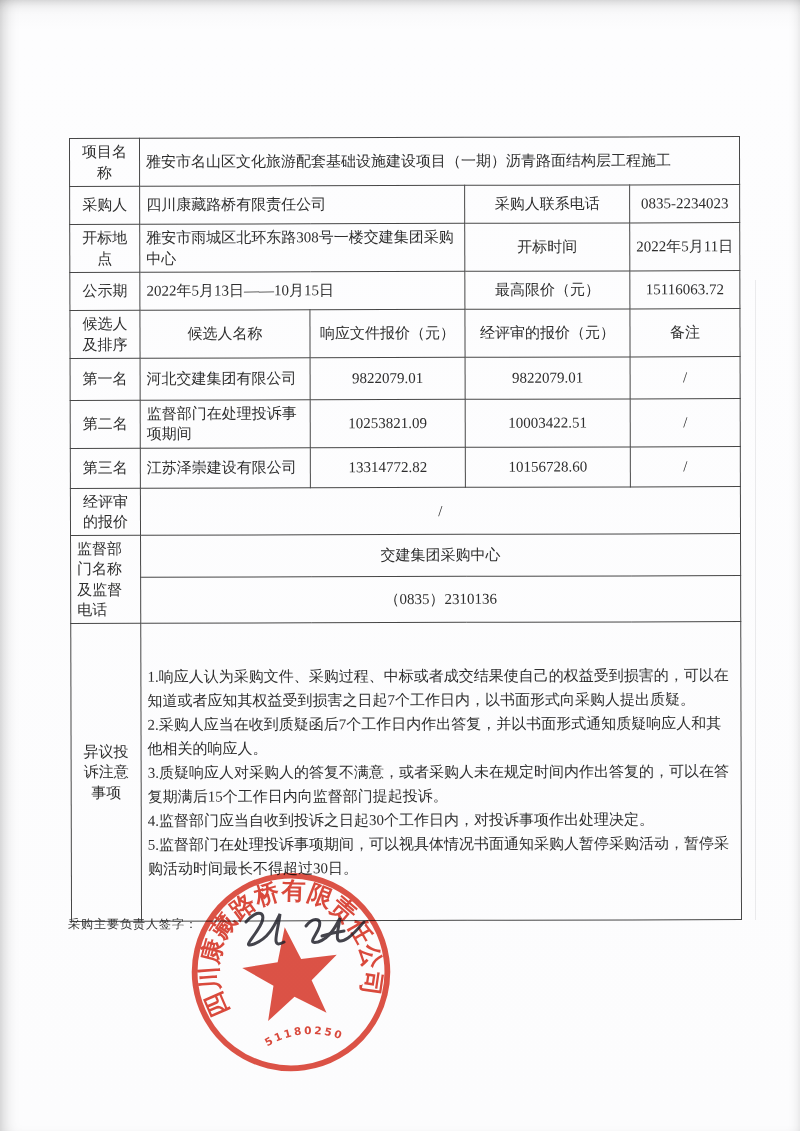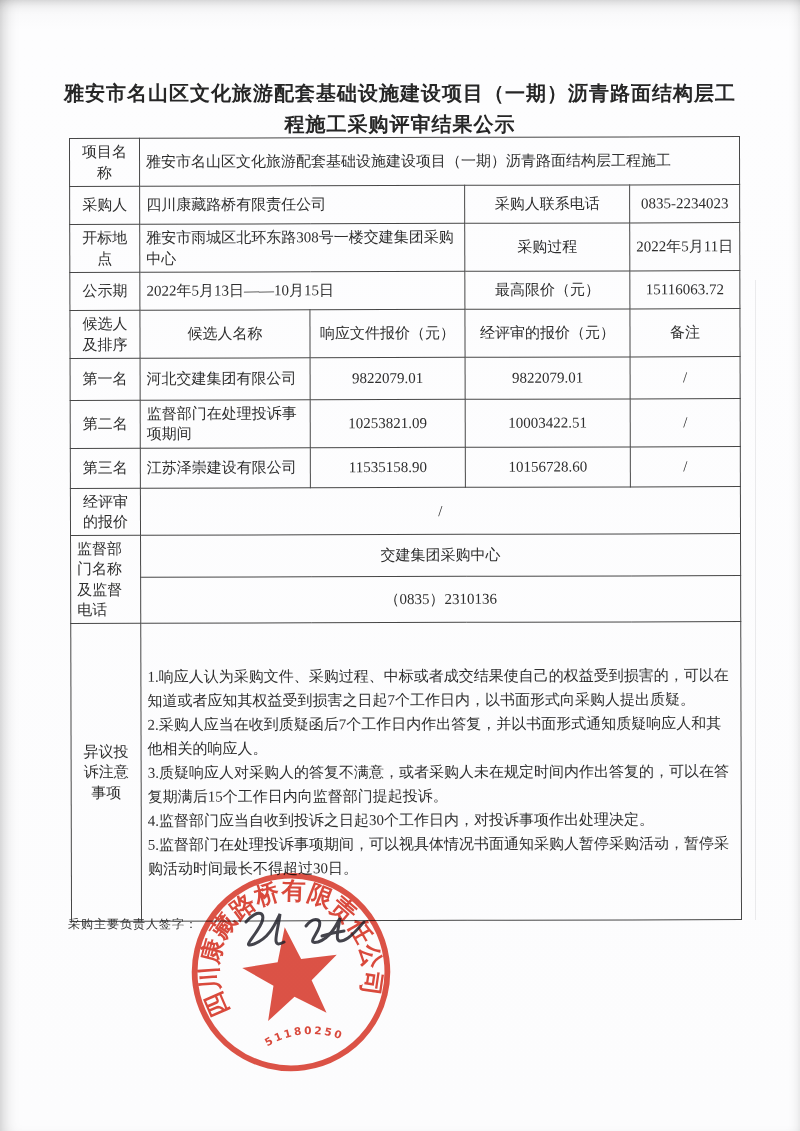--- a/index.html
+++ b/index.html
@@ -66,21 +66,20 @@
     position:absolute; left:218px; top:892px;
     width:170px; height:78px;
   }
 </style>
 </head>
 <body>
 
 <div class="page">
   <div class="fold-line"></div>
 
-  <div class="doc-title">雅安市名山区文化旅游配套基础设施建设项目（一期）沥青路面结构层工程施工采购评审结果公示</div>
 
   <table class="main">
     <colgroup>
       <col style="width:70px">
         <col style="width:170px">
         <col style="width:155px">
         <col style="width:165px">
         <col style="width:110px">
     </colgroup>
     <tbody>
@@ -90,21 +89,21 @@
       </tr>
       <tr class="med">
         <td class="lbl">采购人</td>
         <td class="val" colspan="2">四川康藏路桥有限责任公司</td>
         <td class="ctr">采购人联系电话</td>
         <td class="ctr">0835-2234023</td>
       </tr>
       <tr class="tall">
         <td class="lbl">开标地点</td>
         <td class="val" colspan="2">雅安市雨城区北环东路308号一楼交建集团采购中心</td>
-        <td class="ctr">采购过程</td>
+        <td class="ctr">开标时间</td>
         <td class="ctr">2022年5月11日</td>
       </tr>
       <tr class="med">
         <td class="lbl">公示期</td>
         <td class="val" colspan="2">2022年5月13日——10月15日</td>
         <td class="ctr">最高限价（元）</td>
         <td class="ctr">15116063.72</td>
       </tr>
       <tr class="tall">
         <td class="lbl">候选人及排序</td>
@@ -123,21 +122,21 @@
       <tr class="row7">
         <td class="lbl">第二名</td>
         <td class="val">监督部门在处理投诉事项期间</td>
         <td class="ctr">10253821.09</td>
         <td class="ctr">10003422.51</td>
         <td class="ctr">/</td>
       </tr>
       <tr class="row8">
         <td class="lbl">第三名</td>
         <td class="val">江苏泽崇建设有限公司</td>
-        <td class="ctr">11535158.90</td>
+        <td class="ctr">13314772.82</td>
         <td class="ctr">10156728.60</td>
         <td class="ctr">/</td>
       </tr>
       <tr class="row9">
         <td class="lbl">经评审的报价</td>
         <td class="ctr" colspan="4">/</td>
       </tr>
       <tr class="sup1">
         <td class="lbl" rowspan="2" style="text-align:left;">监督部门名称及监督电话</td>
         <td class="ctr" colspan="4">交建集团采购中心</td>

